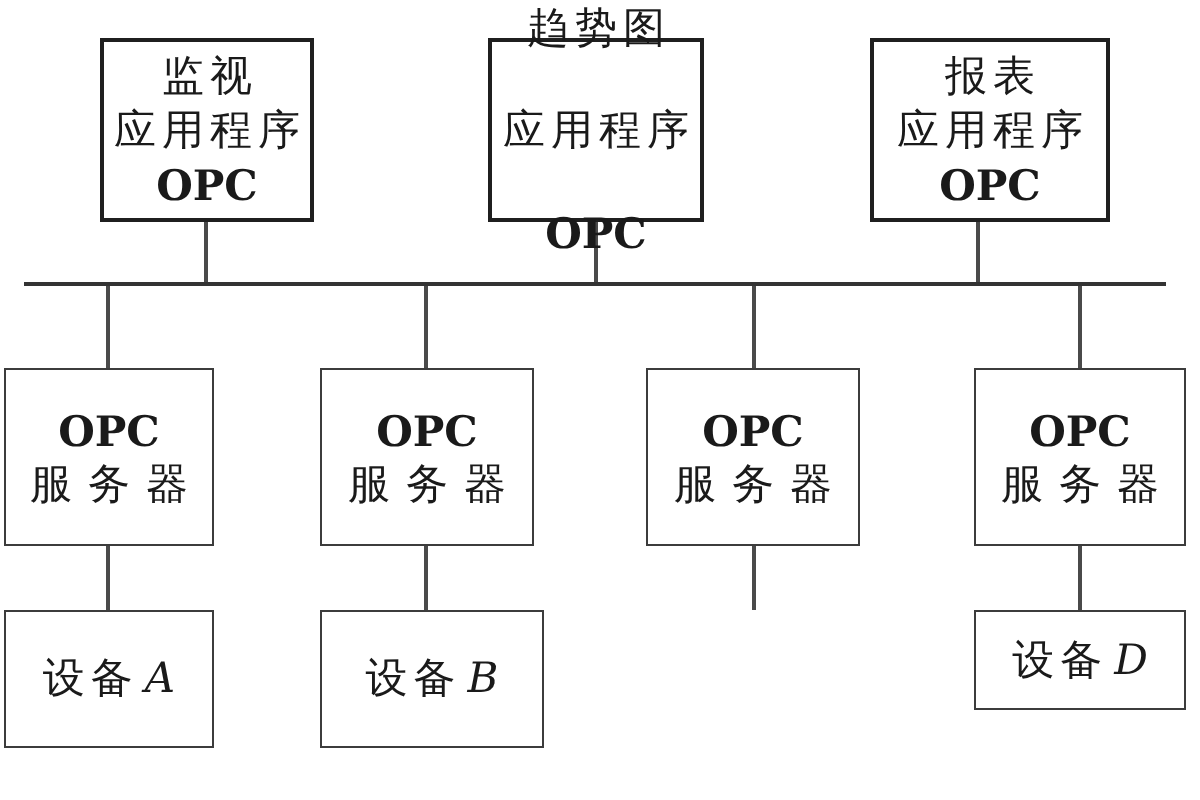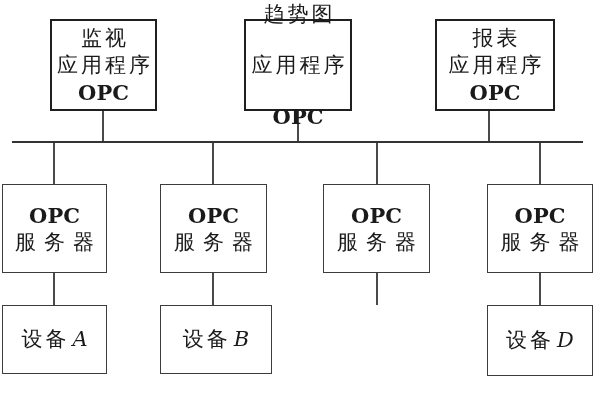--- a/index.html
+++ b/index.html
@@ -124,17 +124,17 @@
     <span class="line opc">OPC</span>
     <span class="line cjk-wide">服务器</span>
   </div>
 
   <div class="box device" style="left:2px; top:305px; width:105px; height:69px;">
     <span class="device-line"><span class="cjk-spaced">设备</span><span class="dev-letter">A</span></span>
   </div>
   <div class="box device" style="left:160px; top:305px; width:112px; height:69px;">
     <span class="device-line"><span class="cjk-spaced">设备</span><span class="dev-letter">B</span></span>
   </div>
-  <div class="box device" style="left:487px; top:305px; width:106px; height:71px;">
+  <div class="box device" style="left:487px; top:305px; width:106px; height:50px;">
     <span class="device-line"><span class="cjk-spaced">设备</span><span class="dev-letter">D</span></span>
   </div>
 
 </div>
 
 </body></html>

